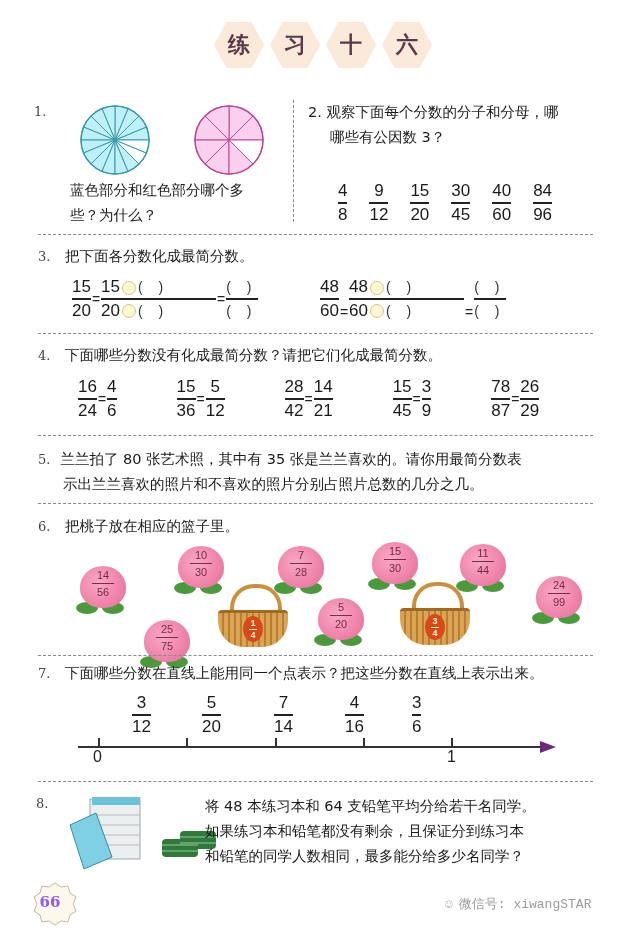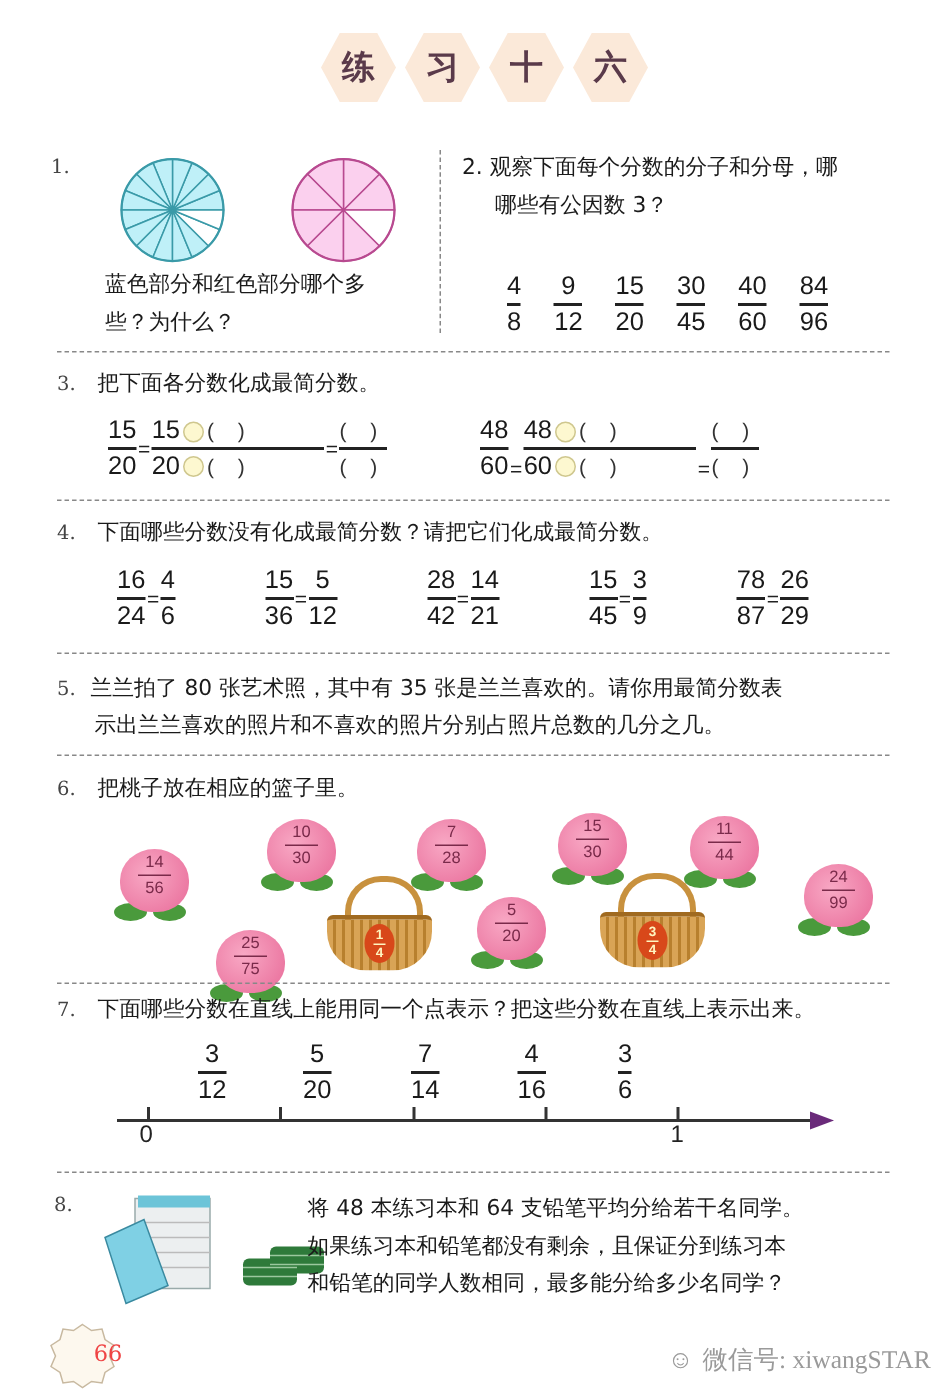--- a/index.html
+++ b/index.html
@@ -424,16 +424,16 @@
 </svg>
 <div class="abs txt" style="left:205px;top:794px;">
   <div>将 48 本练习本和 64 支铅笔平均分给若干名同学。</div>
   <div>如果练习本和铅笔都没有剩余，且保证分到练习本</div>
   <div>和铅笔的同学人数相同，最多能分给多少名同学？</div>
 </div>
 
 <svg class="abs" style="left:33px;top:882px;" width="44" height="44">
   <polygon points="22,1 28,5 35,4 37,11 43,15 40,22 43,29 37,33 35,40 28,39 22,43 16,39 9,40 7,33 1,29 4,22 1,15 7,11 9,4 16,5" fill="#fdf8ee" stroke="#c8b9a0"></polygon>
 </svg>
-<div class="abs" style="left:50px;top:893px;width:44px;text-align:center;font-family:'DejaVu Serif',serif;font-size:15px;font-weight:normal;color:#ef4444;">66</div>
-<div class="abs" style="left:445px;top:895px;font-family:Liberation Serif, serif;font-size:17px;color:#9a9a9a;">
+<div class="abs" style="left:28px;top:893px;width:44px;text-align:center;font-family:'DejaVu Serif',serif;font-size:15px;font-weight:bold;color:#8b5cf6;">66</div>
+<div class="abs" style="left:445px;top:895px;font-family:Liberation Mono, monospace;font-size:13px;color:#9a9a9a;text-align:right;">
   <span style="margin-right:6px;">☺</span><span>微信号: xiwangSTAR</span>
 </div>
 
 </body></html>

